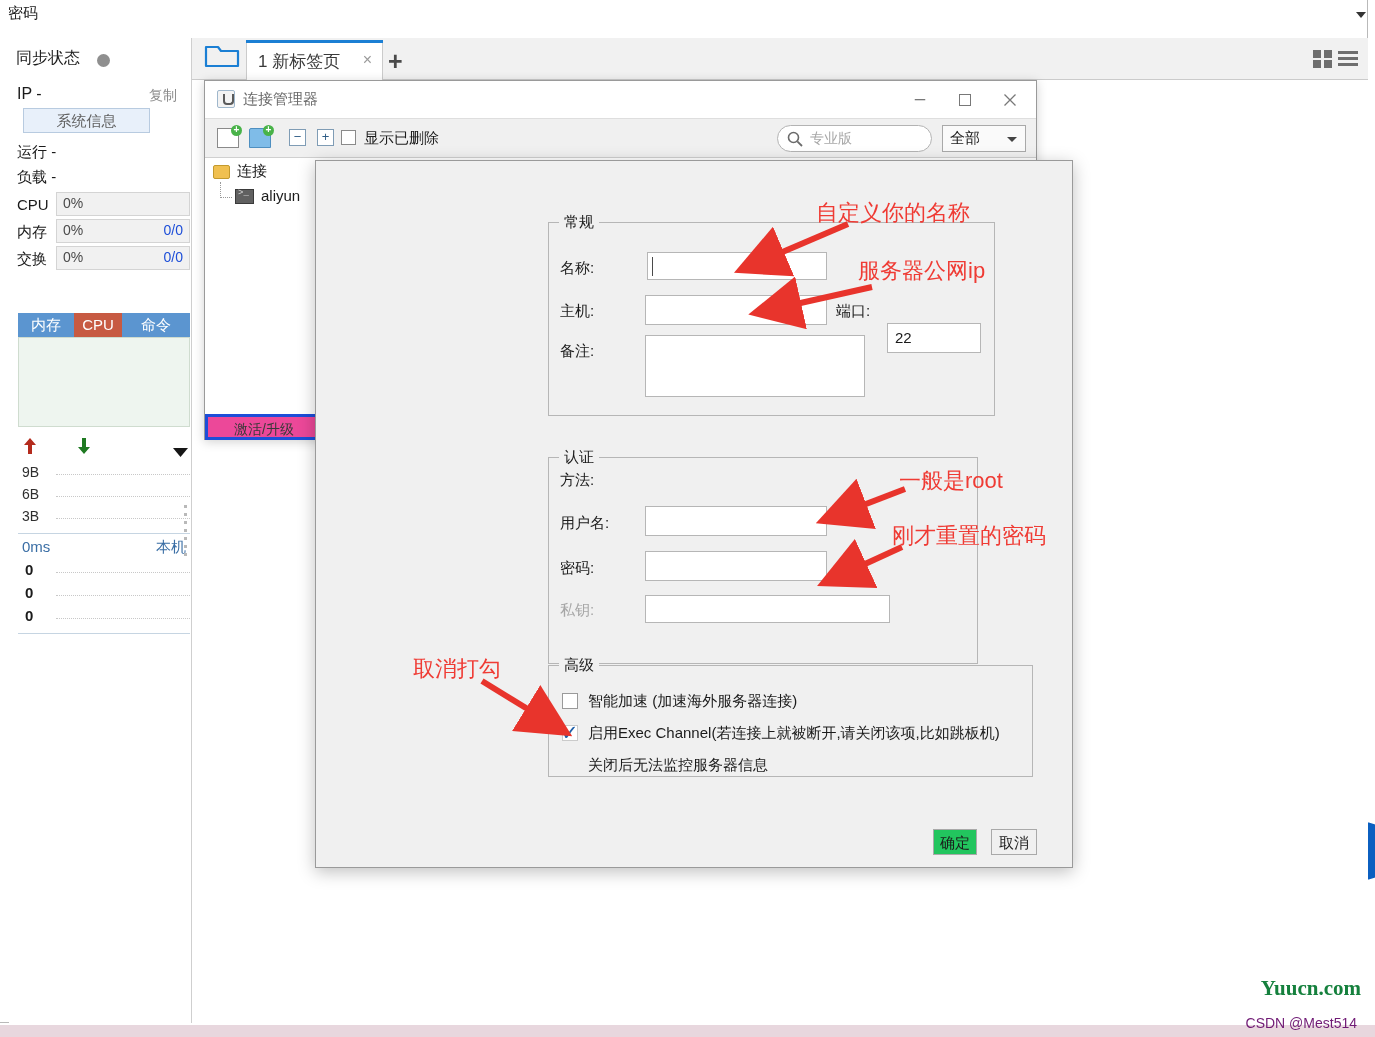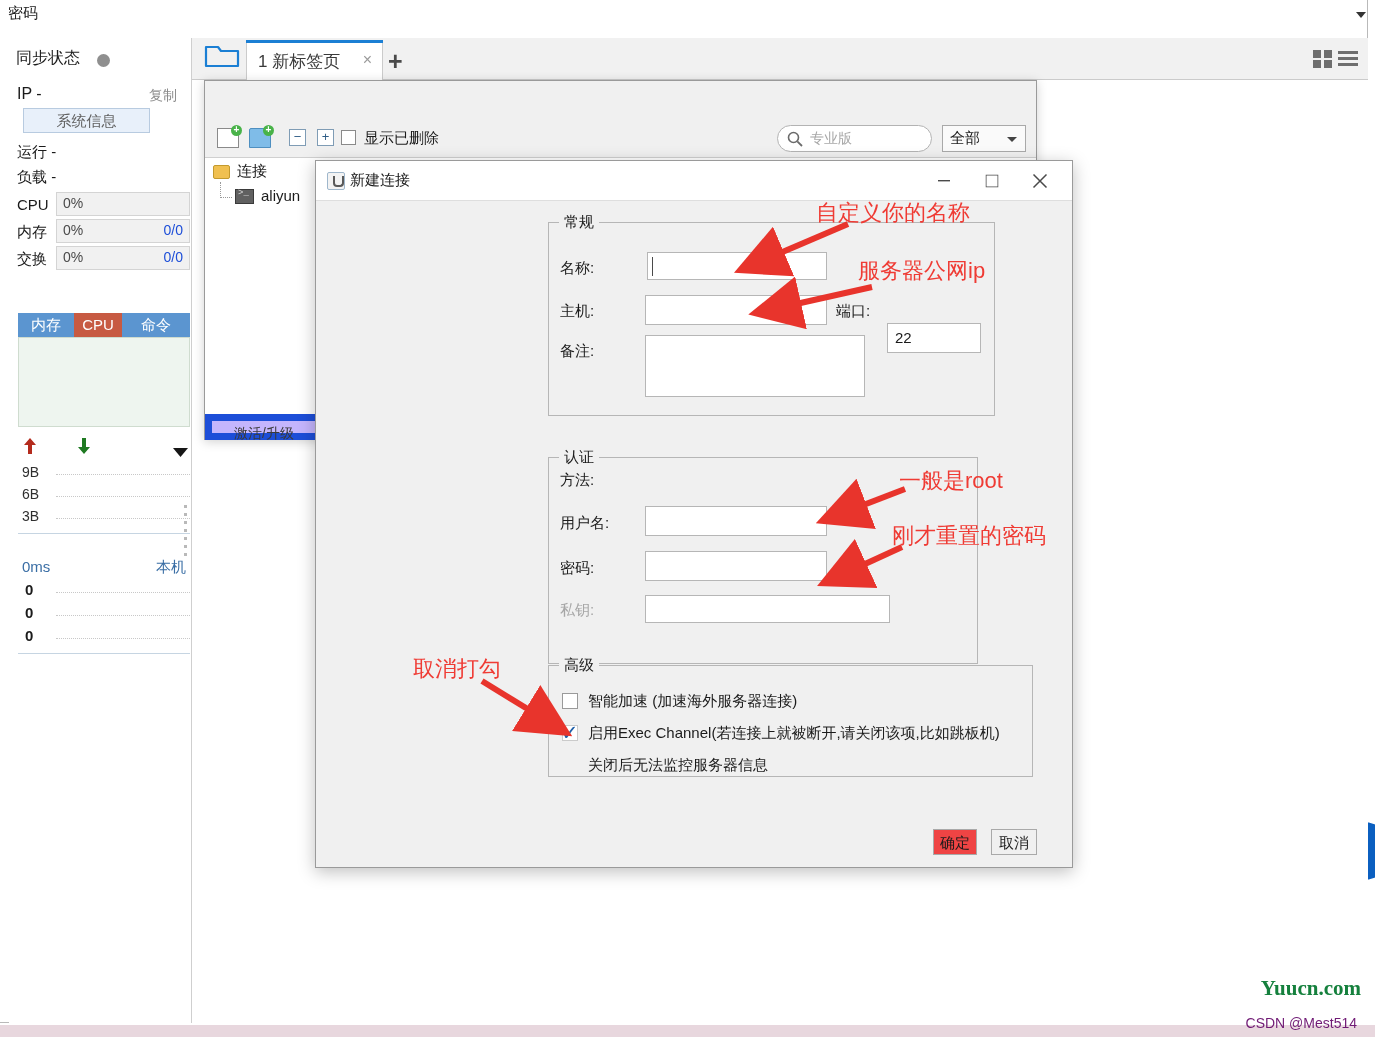--- a/index.html
+++ b/index.html
@@ -50,21 +50,21 @@
   #tm-mem{left:0;width:56px;background:#5b95d0;}
   #tm-cpu{left:56px;width:48px;background:#c75a42;}
   #tm-cmd{left:104px;width:68px;background:#5b95d0;}
   #graph1{left:9px;top:299px;width:172px;height:90px;background:#eef5ef;border:1px solid #cfdccf;box-sizing:border-box;}
   #arrow-up{left:14px;top:400px;}
   #arrow-down{left:68px;top:400px;}
   #arrow-menu{left:164px;top:405px;}
   #netgraph{left:9px;top:424px;width:172px;height:72px;border-bottom:1px solid #c6d5e2;box-sizing:border-box;}
   #netgraph .yl{position:absolute;left:4px;font-size:14px;color:#2f2f2f;}
   #netgraph .gl{position:absolute;left:38px;right:0;height:0;border-top:1px dotted #c8c8c8;}
-  #latgraph{left:9px;top:520px;width:172px;height:96px;border-bottom:1px solid #c6d5e2;box-sizing:border-box;}
+  #latgraph{left:9px;top:500px;width:172px;height:96px;border-bottom:1px solid #c6d5e2;box-sizing:border-box;}
   #latgraph .ms{position:absolute;left:4px;top:0;font-size:15px;color:#3a6ea5;}
   #latgraph .host{position:absolute;right:4px;top:0;font-size:15px;color:#3a6ea5;}
   #latgraph .yl{position:absolute;left:7px;font-size:15px;font-weight:bold;color:#1b1b1b;}
   #latgraph .gl{position:absolute;left:38px;right:0;height:0;border-top:1px dotted #c8c8c8;}
   #disk-panel{left:11px;top:608px;width:168px;height:97px;border:1px solid #c6c6c6;background:#fff;box-sizing:border-box;}
   #disk-panel .h{position:absolute;top:4px;font-size:15px;color:#1b1b1b;}
   #disk-panel .sep{position:absolute;left:56px;top:5px;width:1px;height:18px;background:#c0c0c0;}
   #dots-handle{left:184px;top:505px;width:4px;height:60px;}
   #dots-handle i{display:block;width:3px;height:3px;background:#b9b9b9;margin-bottom:5px;}
 
@@ -109,21 +109,21 @@
   #cm-filter .v{position:absolute;left:7px;top:3px;font-size:15px;color:#1b1b1b;}
   #cm-filter .car{position:absolute;right:8px;top:11px;width:0;height:0;border-left:5px solid transparent;border-right:5px solid transparent;border-top:5px solid #444;}
   #cm-tree{position:absolute;left:0;top:77px;width:100%;bottom:0;background:#fff;}
   #cm-tree .folder{position:absolute;left:8px;top:7px;width:17px;height:14px;background:#f0c050;border:1px solid #c39a2e;box-sizing:border-box;border-radius:2px;}
   #cm-tree .l1{position:absolute;left:32px;top:4px;font-size:15px;color:#1b1b1b;}
   #cm-tree .termico{position:absolute;left:30px;top:31px;width:19px;height:15px;background:#606060;border:1px solid #3a3a3a;box-sizing:border-box;}
   #cm-tree .termico:after{content:">_";position:absolute;left:2px;top:-2px;font-size:9px;color:#d8d8d8;font-family:"Liberation Mono",monospace;}
   #cm-tree .l2{position:absolute;left:56px;top:29px;font-size:15px;color:#1b1b1b;}
   #cm-tree .dotted{position:absolute;left:15px;top:24px;width:1px;height:16px;border-left:1px dotted #9a9a9a;}
   #cm-tree .dotted2{position:absolute;left:15px;top:39px;width:12px;height:1px;border-top:1px dotted #9a9a9a;}
-  #activate-float{position:absolute;left:0px;top:333px;width:118px;height:26px;background:#c4b5fd;border:7px solid #1d4ed8;box-sizing:border-box;
+  #activate-float{position:absolute;left:0px;top:333px;width:118px;height:26px;background:#ec4899;border:3px solid #1d4ed8;box-sizing:border-box;
                   font-size:14px;color:#3a3a3a;text-align:center;line-height:24px;}
 
   
   #newconn{left:315px;top:160px;width:758px;height:708px;background:#f0f0f0;border:1px solid #9a9a9a;box-sizing:border-box;
            box-shadow:0 4px 16px rgba(0,0,0,.25);}
   #nc-title{position:absolute;left:0;top:0;width:100%;height:40px;background:#ffffff;border-bottom:1px solid #dedede;box-sizing:border-box;}
   #nc-title .t{position:absolute;left:34px;top:10px;font-size:15px;color:#1b1b1b;}
   .ncwbtn{position:absolute;top:0;width:48px;height:39px;}
   .ncwbtn svg{position:absolute;left:50%;top:50%;transform:translate(-50%,-50%);}
   #nc-min{right:104px;} #nc-max{right:56px;} #nc-close{right:8px;}
@@ -162,21 +162,21 @@
               font-size:14px;color:#a6a6a6;text-align:center;line-height:26px;}
 
   .cbx{position:absolute;width:16px;height:16px;border:1px solid #9a9a9a;background:#fff;box-sizing:border-box;}
   #cb1{left:562px;top:693px;}
   #cb1-lbl{left:588px;top:692px;font-size:15px;}
   #cb2{left:562px;top:725px;border-color:#cbcbcb;}
   #cb2-check{position:absolute;left:561px;top:722px;font-size:21px;color:#1f5fa8;font-weight:bold;line-height:21px;}
   #cb2-lbl{left:588px;top:724px;font-size:15px;}
   #adv-note{left:588px;top:756px;font-size:15px;}
 
-  #ok-btn{position:absolute;left:933px;top:829px;width:44px;height:26px;background:#ef4444;border:1px solid #a9a9a9;box-sizing:border-box;
+  #ok-btn{position:absolute;left:933px;top:829px;width:44px;height:26px;background:#22c55e;border:1px solid #a9a9a9;box-sizing:border-box;
           font-size:15px;color:#1b1b1b;text-align:center;line-height:25px;}
   #cancel-btn{position:absolute;left:991px;top:829px;width:46px;height:26px;background:#f0f0f0;border:1px solid #a9a9a9;box-sizing:border-box;
           font-size:15px;color:#1b1b1b;text-align:center;line-height:25px;}
 
   
   .anno{position:absolute;color:#ef3b34;font-size:22px;white-space:nowrap;font-weight:500;}
   #anno-svg{position:absolute;left:0;top:0;width:1375px;height:1037px;pointer-events:none;}
 
   
   #wm-yuucn{position:absolute;right:14px;top:976px;font-size:21px;color:#15803d;font-family:"Liberation Serif","DejaVu Serif",serif;font-weight:bold;}
@@ -320,20 +320,39 @@
     </div>
   </div>
 
   <div class="abs" id="content-area"></div>
 </div>
 
 <div id="clear-btn">清空</div>
 
 
 <div class="abs" id="conn-mgr">
+  <div id="cm-title">
+    <span class="java-ico" style="left:12px;top:9px;"></span>
+    <span class="t">连接管理器</span>
+    <span class="cmwbtn" id="cm-min">
+      <svg width="11" height="2">
+          <rect width="11" height="1.3" fill="#787878"></rect>
+        </svg>
+    </span>
+    <span class="cmwbtn" id="cm-max">
+      <svg width="12" height="12">
+          <rect x="0.5" y="0.5" width="11" height="11" fill="none" stroke="#787878"></rect>
+        </svg>
+    </span>
+    <span class="cmwbtn" id="cm-close">
+      <svg width="13" height="13">
+          <path d="M1 1 L12 12 M12 1 L1 12" stroke="#787878" stroke-width="1.3" fill="none"></path>
+        </svg>
+    </span>
+  </div>
 
   <div id="cm-toolbar">
     <span class="tb-ico doc-ico" style="left:12px;">
         <span class="plusgreen">+</span>
       </span>
     <span class="tb-ico fold-ico" style="left:44px;">
         <span class="plusgreen">+</span>
       </span>
     <span class="sq-ico" style="left:84px;">−</span>
     <span class="sq-ico" style="left:112px;">+</span>
@@ -361,39 +380,20 @@
       <span class="dotted2"></span>
     <span class="termico"></span>
     <span class="l2">aliyun</span>
   </div>
 
   <div id="activate-float">激活/升级</div>
 </div>
 
 
 <div class="abs" id="newconn">
-  <div id="nc-title">
-    <span class="java-ico" style="left:11px;top:11px;"></span>
-    <span class="t">新建连接</span>
-    <span class="ncwbtn" id="nc-min">
-      <svg width="12" height="2">
-          <rect width="12" height="1.4" fill="#4a4a4a"></rect>
-        </svg>
-    </span>
-    <span class="ncwbtn" id="nc-max">
-      <svg width="13" height="13">
-          <rect x="0.5" y="0.5" width="12" height="12" fill="none" stroke="#4a4a4a"></rect>
-        </svg>
-    </span>
-    <span class="ncwbtn" id="nc-close">
-      <svg width="15" height="15">
-          <path d="M1 1 L14 14 M14 1 L1 14" stroke="#4a4a4a" stroke-width="1.5" fill="none"></path>
-        </svg>
-    </span>
-  </div>
 
 </div>
 
 
 <div class="grp" id="grp-general">
   <span class="cap">常规</span>
 </div>
 <span class="flabel" style="left:560px;top:259px;">名称:</span>
 <span class="finput" id="nm-input">
     <span id="nm-caret"></span>

